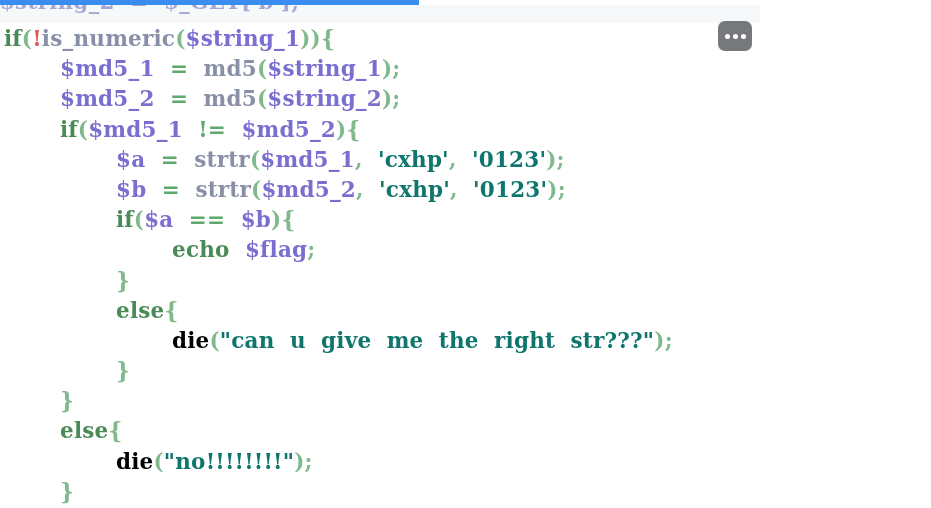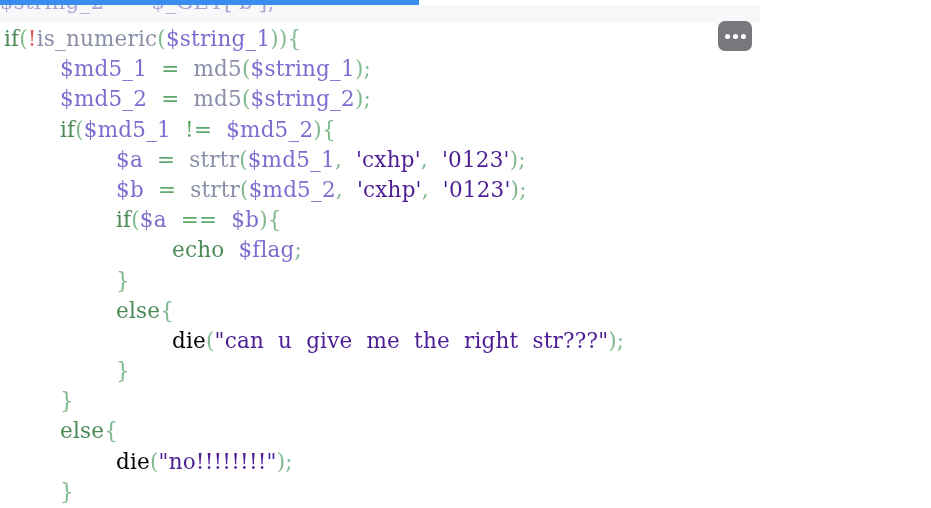--- a/index.html
+++ b/index.html
@@ -8,20 +8,21 @@
     padding: 0;
     background: #ffffff;
   }
   #screen {
     position: relative;
     width: 760px;
     height: 508px;
     background: #ffffff;
     overflow: hidden;
     font-family: "DejaVu Serif", serif;
+    font-weight: bold;
   }
 
   
   #progress-track {
     position: absolute;
     left: 0; top: 0;
     width: 931px;
     height: 5px;
     background: transparent;
   }
@@ -111,21 +112,21 @@
   #code-block .ln {
     display: block;
     height: 30.2px;
     padding-left: 4px;
   }
 
   
   .kw   { color: #4a8a56; }        
   .var  { color: #7a6fd0; }        
   .fn   { color: #8a8fa8; }        
-  .str  { color: #4c1d95; }        
+  .str  { color: #0f766e; }        
   .bang { color: #e05a5a; }        
   .op   { color: #5fa96d; }        
   .pun  { color: #7fb98c; }        
   .die  { color: #000000; }        
 </style>
 </head>
 <body>
 
 <div id="screen">
 

